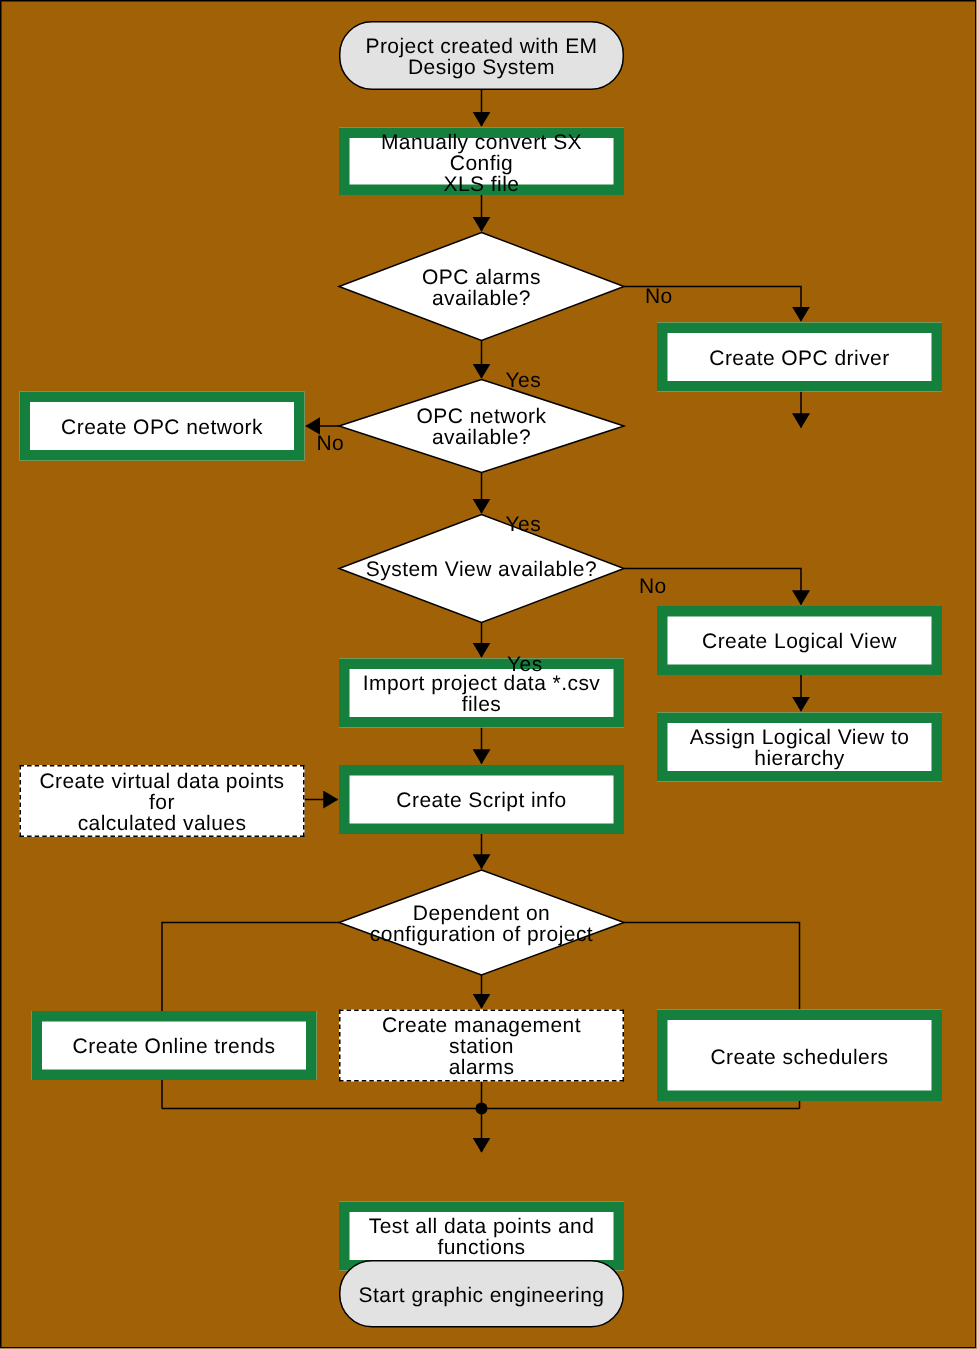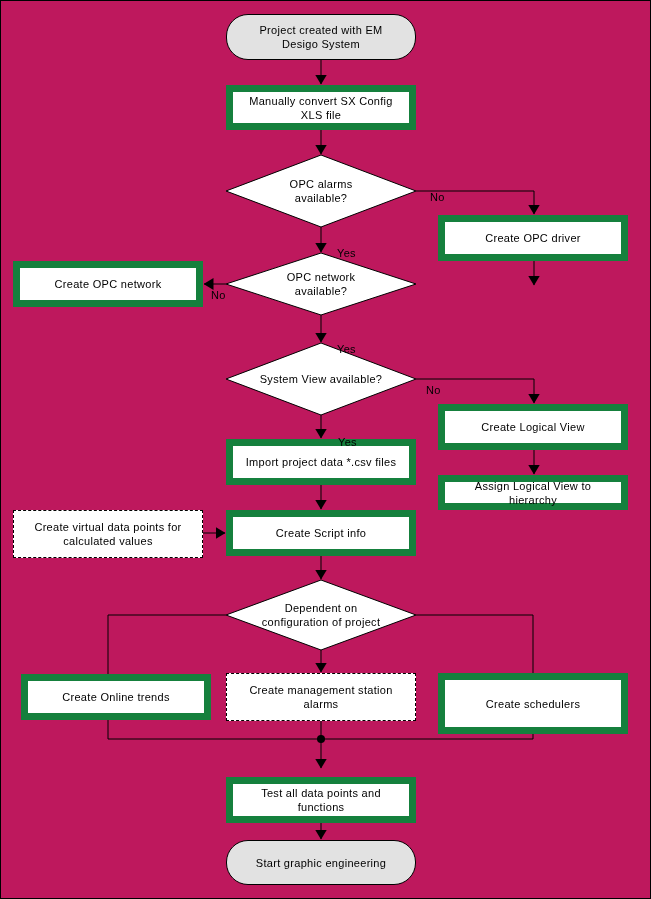--- a/index.html
+++ b/index.html
@@ -2,23 +2,23 @@
 <html><head>
 <meta charset="utf-8">
 <style>
   html, body { margin: 0; padding: 0; background: #ffffff; }
   .canvas {
     position: relative;
     width: 651px;
     height: 899px;
     box-sizing: border-box;
     border: 1px solid #000000;
-    background: #be185d;
+    background: #a16207;
     font-family: "Liberation Sans", sans-serif;
-    font-size: 11px;
+    font-size: 14px;
     line-height: 14px;
     color: #000000;
     overflow: hidden;
   }
   #edge-layer {
     position: absolute;
     left: 0; top: 0;
     width: 651px; height: 899px;
   }
   .node {
@@ -62,28 +62,28 @@
     margin-top: 24px;
   }
 
   
   #n-start            { left:225px; top:13px;  width:190px; height:46px; }
   #n-convert          { left:225px; top:84px;  width:190px; height:45px; }
   #n-create-opc-driver{ left:437px; top:214px; width:190px; height:46px; }
   #n-start-opc-driver { left:437px; top:285px; width:190px; height:46px; }
   #n-create-opc-network{ left:12px; top:260px; width:190px; height:46px; }
   #n-create-logical-view{ left:437px; top:403px; width:190px; height:46px; }
-  #n-assign-logical-view{ left:437px; top:474px; width:190px; height:35px; }
+  #n-assign-logical-view{ left:437px; top:474px; width:190px; height:46px; }
   #n-import           { left:225px; top:438px; width:190px; height:46px; }
   #n-virtual-points   { left:12px;  top:509px; width:190px; height:48px; }
   #n-script-info      { left:225px; top:509px; width:190px; height:46px; }
   #n-online-trends    { left:20px;  top:673px; width:190px; height:46px; }
   #n-mgmt-alarms      { left:225px; top:672px; width:190px; height:48px; }
   #n-schedulers       { left:437px; top:672px; width:190px; height:61px; }
-  #n-test             { left:225px; top:776px; width:190px; height:46px; }
+  #n-test             { left:225px; top:800px; width:190px; height:46px; }
   #n-end              { left:225px; top:839px; width:190px; height:45px; }
 
   
   #t-d1 { left:225px; top:154px; width:190px; height:72px; }
   #t-d2 { left:225px; top:252px; width:190px; height:62px; }
   #t-d3 { left:225px; top:342px; width:190px; height:72px; }
   #t-d4 { left:225px; top:579px; width:190px; height:70px; }
 
   
   #l-d1-no  { left:429px; top:165px; }

